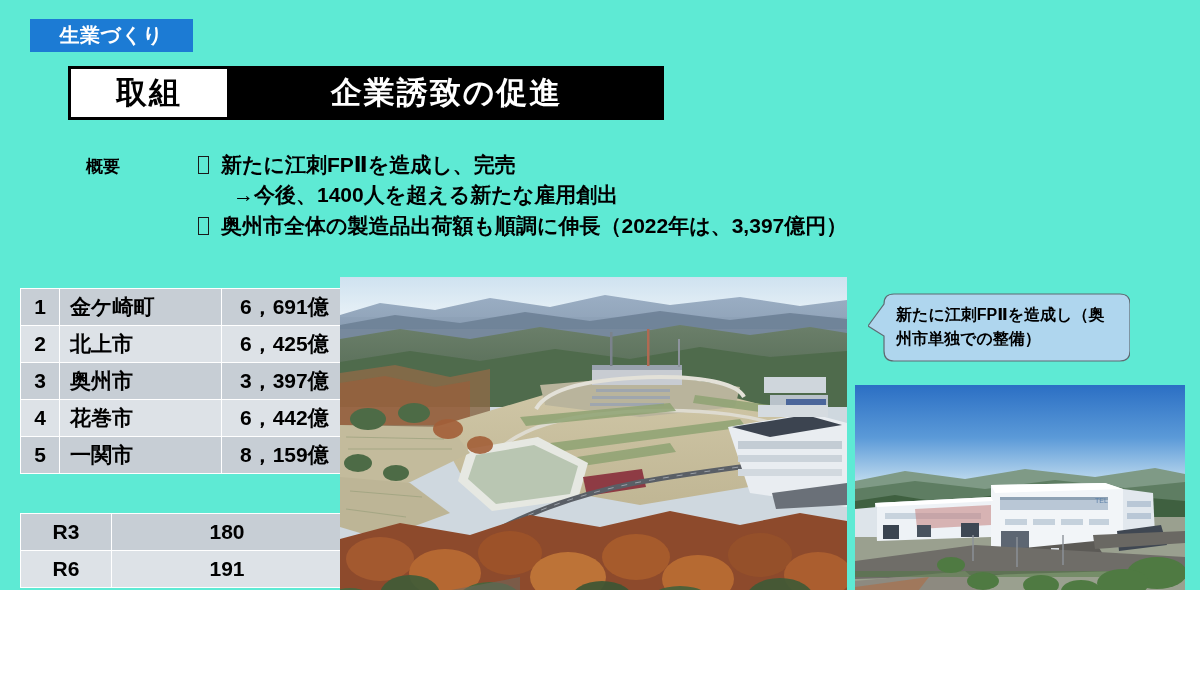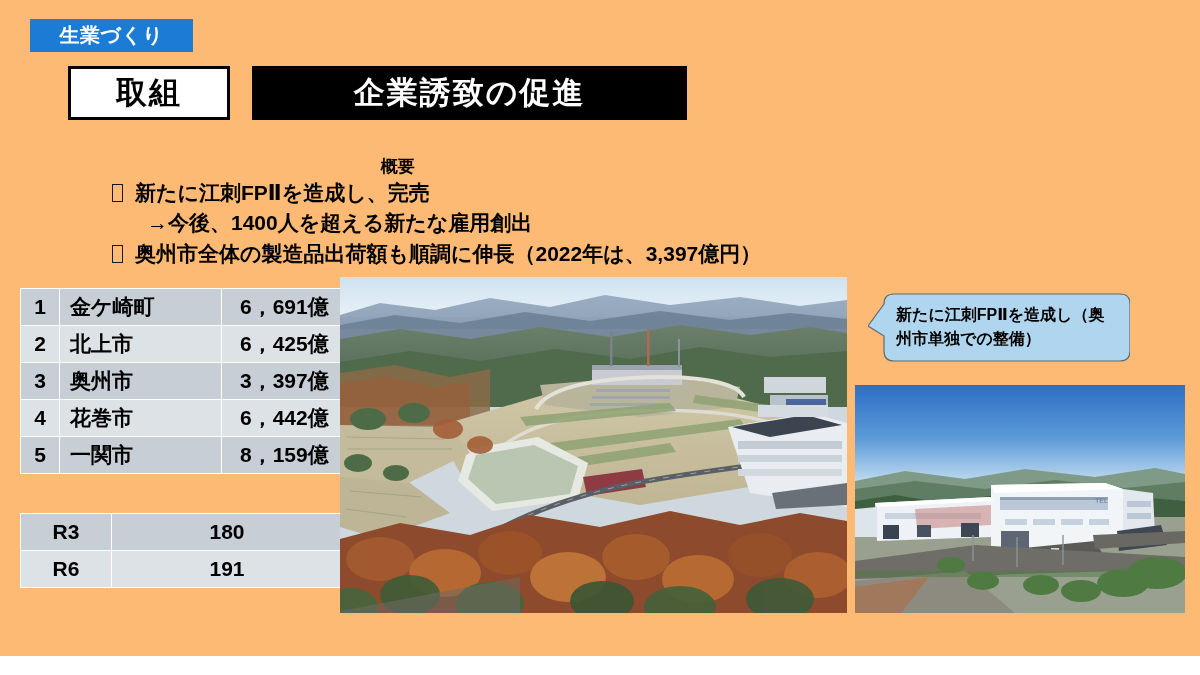--- a/index.html
+++ b/index.html
@@ -8,23 +8,23 @@
     padding: 0;
     background: #ffffff;
   }
   body {
     font-family: "Liberation Sans", "DejaVu Sans", sans-serif;
     color: #000000;
   }
   #slide {
     position: relative;
     width: 1200px;
-    height: 656px;
+    height: 590px;
     overflow: hidden;
-    background: #fdba74;
+    background: #5eead4;
   }
 
   
   .category-badge {
     position: absolute;
     left: 30px;
     top: 19px;
     width: 163px;
     height: 33px;
     background: #1C7BD4;
@@ -36,21 +36,20 @@
     letter-spacing: 0.5px;
     box-sizing: border-box;
   }
   .title-row {
     position: absolute;
     left: 68px;
     top: 66px;
     height: 54px;
     display: flex;
     align-items: stretch;
-    gap: 23px;
   }
   .title-tag {
     width: 162px;
     background: #ffffff;
     border: 3px solid #000000;
     box-sizing: border-box;
     display: flex;
     align-items: center;
     justify-content: center;
     font-size: 31px;
@@ -69,25 +68,24 @@
     justify-content: center;
     font-size: 31px;
     font-weight: bold;
     letter-spacing: 2px;
     margin-left: -1px;
   }
 
   
   .summary {
     position: absolute;
-    left: 92px;
+    left: 86px;
     top: 150px;
     display: flex;
-    align-items: center;
-    flex-direction: column;
+    align-items: flex-start;
   }
   .summary-label {
     font-size: 17px;
     font-weight: bold;
     color: #000000;
     width: 92px;
     padding-top: 5px;
     flex: none;
   }
   .summary-lines {

